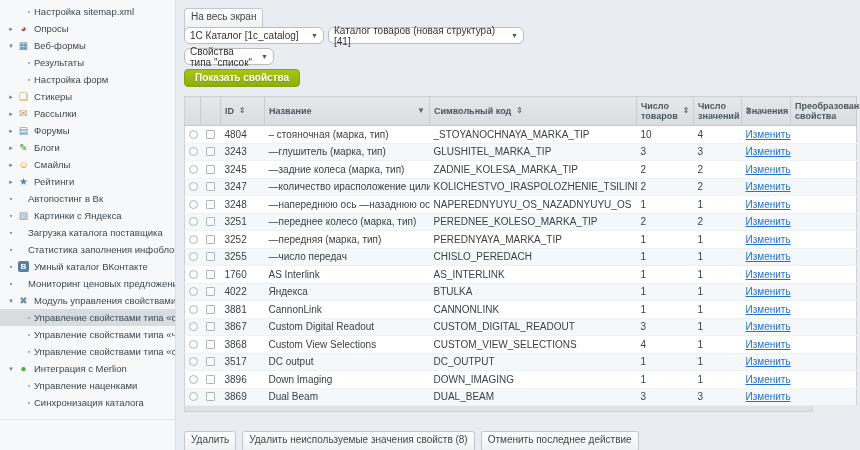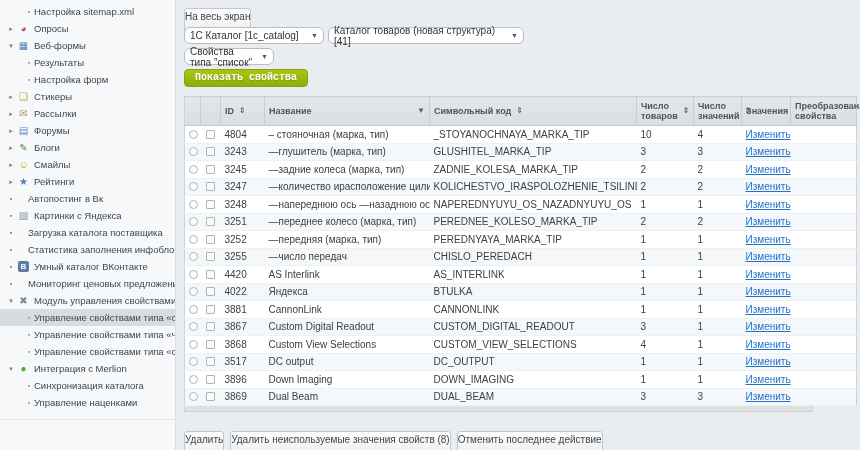--- a/index.html
+++ b/index.html
@@ -34,21 +34,21 @@
     font-size:8px; font-weight:bold; line-height:12px; width:11px; height:11px; margin:0 5px 0 2px;
   }
   .sb-item .spacer { flex:none; width:12px; }
   .sb-item .lbl { overflow:hidden; text-overflow:clip; }
   #sidebar .divider { margin-top:8px; border-top:1px solid #e2e5e8; }
 
   
   #main { position:absolute; left:176px; top:0; right:0; bottom:0; }
 
   .btn-gray {
-    display:inline-block; height:32px; line-height:15px; padding:0 0;
+    display:inline-block; height:32px; line-height:15px; padding:0 6px;
     font-size:10px; color:#40464b;
     background:linear-gradient(#fdfdfd,#e7e9ea);
     border:1px solid #c3c7ca; border-radius:3px; cursor:pointer;
   }
   #fullscreen-btn { position:absolute; left:8px; top:8px; }
 
   .sel {
     position:absolute; height:17px; background:#fff;
     border:1px solid #b8bdc1; border-radius:6px;
     display:flex; align-items:center; padding:0 5px;
@@ -58,21 +58,20 @@
   #sel-catalog  { left:8px;   top:27px; width:140px; }
   #sel-section  { left:152px; top:27px; width:196px; }
   #sel-type     { left:8px;   top:48px; width:90px;  }
 
   #show-btn {
     position:absolute; left:8px; top:69px; height:18px; line-height:16px;
     padding:0 10px; font-size:10px; font-weight:bold; color:#fff;
     background:linear-gradient(#a9c414,#8fae08);
     border:1px solid #87a309; border-radius:4px; cursor:pointer;
     text-shadow:0 1px 0 rgba(0,0,0,.15);
-    font-family:Liberation Mono, monospace;
   }
 
   
   #grid-wrap { position:absolute; left:8px; top:96px; width:629px; }
   table.grid {
     width:100%; border-collapse:collapse; table-layout:fixed;
     background:#fff; border:1px solid #ccd2d6; font-size:10px;
   }
   .grid th {
     background:linear-gradient(#e4e8ea,#d8dde0);
@@ -204,25 +203,25 @@
         <span class="marker">▪</span>
         <span class="lbl">Управление свойствами типа «строка»</span>
       </div>
       <div class="sb-item lvl1">
         <span class="marker">▾</span>
         <span class="icon" style="color: rgb(88, 168, 58);">●</span>
         <span class="lbl">Интеграция с Merlion</span>
       </div>
       <div class="sb-item lvl2">
         <span class="marker">▪</span>
+        <span class="lbl">Управление наценками</span>
+      </div>
+      <div class="sb-item lvl2">
+        <span class="marker">▪</span>
         <span class="lbl">Синхронизация каталога</span>
-      </div>
-      <div class="sb-item lvl2">
-        <span class="marker">▪</span>
-        <span class="lbl">Управление наценками</span>
       </div>
     </div>
   <div class="divider"></div>
 </div>
 
 <div id="main">
 
   <span id="fullscreen-btn" class="btn-gray">На весь экран</span>
 
   <div id="sel-catalog" class="sel">
@@ -420,21 +419,21 @@
             <td><a>Изменить</a></td>
             <td></td>
           </tr>
           <tr>
             <td>
               <div class="radio"></div>
             </td>
             <td>
               <div class="check"></div>
             </td>
-            <td>4420</td>
+            <td>1760</td>
             <td>AS Interlink</td>
             <td>AS_INTERLINK</td>
             <td>1</td>
             <td>1</td>
             <td><a>Изменить</a></td>
             <td></td>
           </tr>
           <tr>
             <td>
               <div class="radio"></div>

